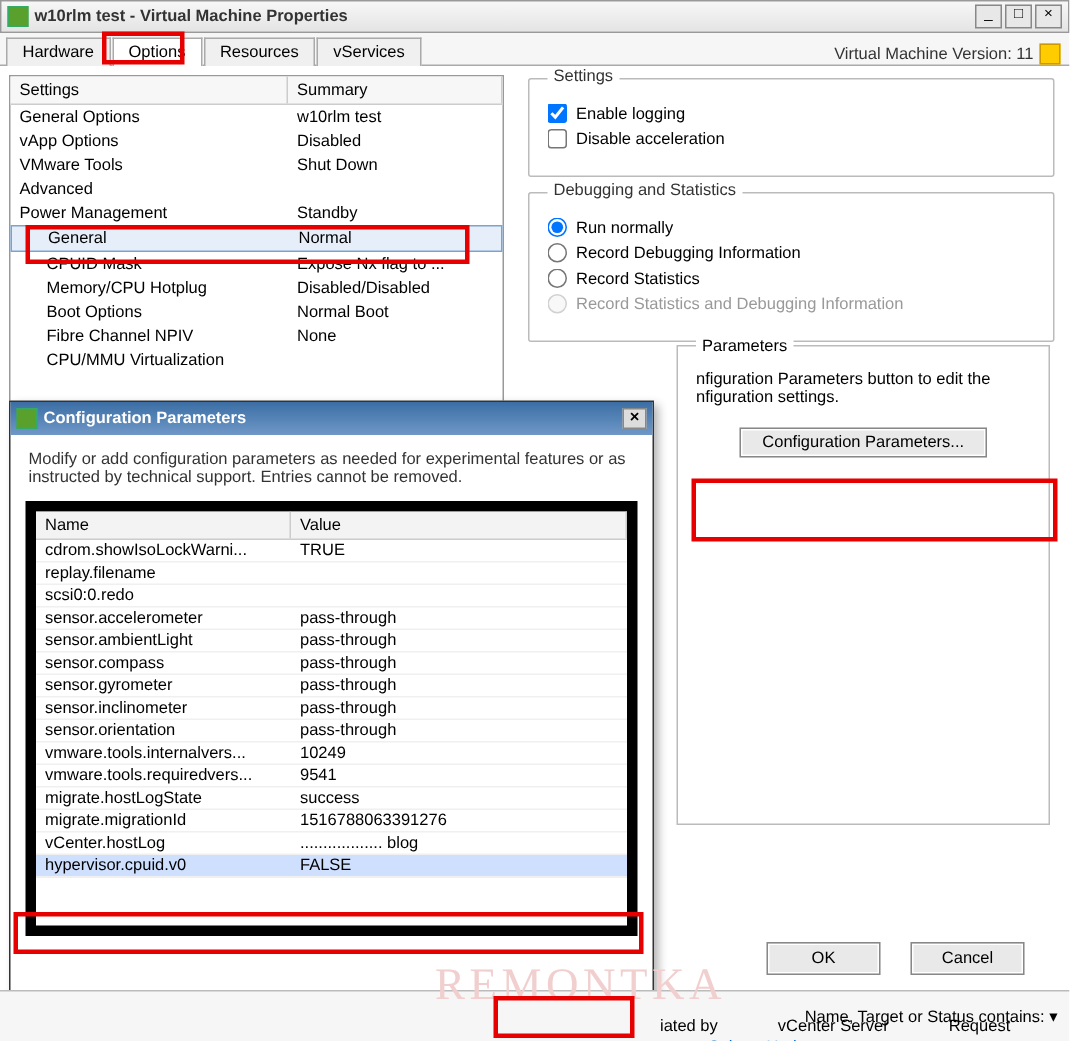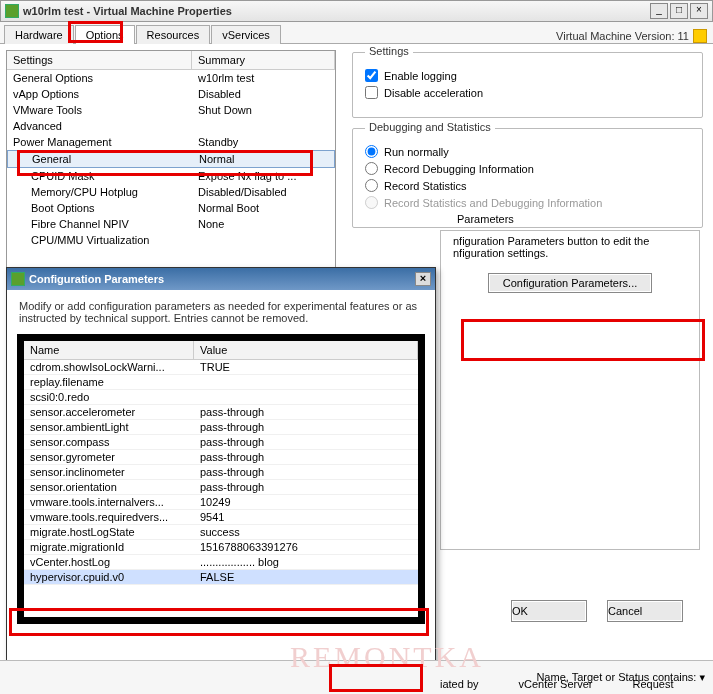--- a/index.html
+++ b/index.html
@@ -27,25 +27,25 @@
 .lrow.sel{ background:#e6eff9; border:1px solid #7da2ce;}
 
 .rightpanel{ flex:1; padding:8px 10px;}
 .fieldset{ border:1px solid #bbb; padding:10px 12px 14px; margin-bottom:10px; border-radius:2px;}
 .fieldset .legend{ position:relative; top:-18px; background:#fff; display:inline-block; padding:0 4px; color:#333;}
 .fieldset .body{ margin-top:-10px;}
 .check,.radio{ display:flex; align-items:center; gap:6px; margin:4px 0; cursor:pointer;}
 .check input,.radio input{ }
 .disabled{ color:#999;}
 
-.params-fieldset{ border:1px solid #bbb; padding:0 12px; margin-top:-40px;}
+.params-fieldset{ border:1px solid #bbb; padding:12px 12px; margin-top:-40px;margin-left:11px;}
 .cfgbtn{ padding:3px 14px; border:1px solid #888; background:#e9e9e9; box-shadow:inset 0 0 0 1px #fff; cursor:pointer;}
 
 .btnbar{ position:absolute; right:30px; top:600px; display:flex; gap:20px;}
-.btn{ width:76px; height:22px; border:1px solid #888; background:#e9e9e9; box-shadow:inset 0 0 0 1px #fff; cursor:pointer; line-height:20px;}
+.btn{ width:76px; height:22px; border:1px solid #888; background:#e9e9e9; box-shadow:inset 0 0 0 1px #fff; cursor:pointer; text-align:center; line-height:20px;margin-top:28px;}
 
 
 .modal{ position:absolute; left:6px; top:267px; width:430px; height:420px; border:1px solid #333; background:#fff; box-shadow:3px 3px 6px rgba(0,0,0,.3);}
 .mtitle{ height:22px; background:linear-gradient(#3b6ea5,#6f98c7); color:#fff; display:flex; align-items:center; padding:0 4px; font-weight:700;}
 .mtitle .icon{width:14px;height:14px;background:#5aa02c;border:1px solid #3a6;margin-right:4px;}
 .mclose{width:16px;height:14px;background:#ddd;border:1px solid #888;text-align:center;line-height:10px;margin-left:auto;color:#000;cursor:pointer;}
 .mdesc{ padding:10px 12px; color:#333;}
 .mtable{ border:7px solid #000000; margin:0 10px; height:290px; overflow:hidden;}
 .mthdr{ display:flex; background:#f3f3f3; border-bottom:1px solid #ccc;}
 .mthdr div{ padding:3px 6px; border-right:1px solid #ccc;}

